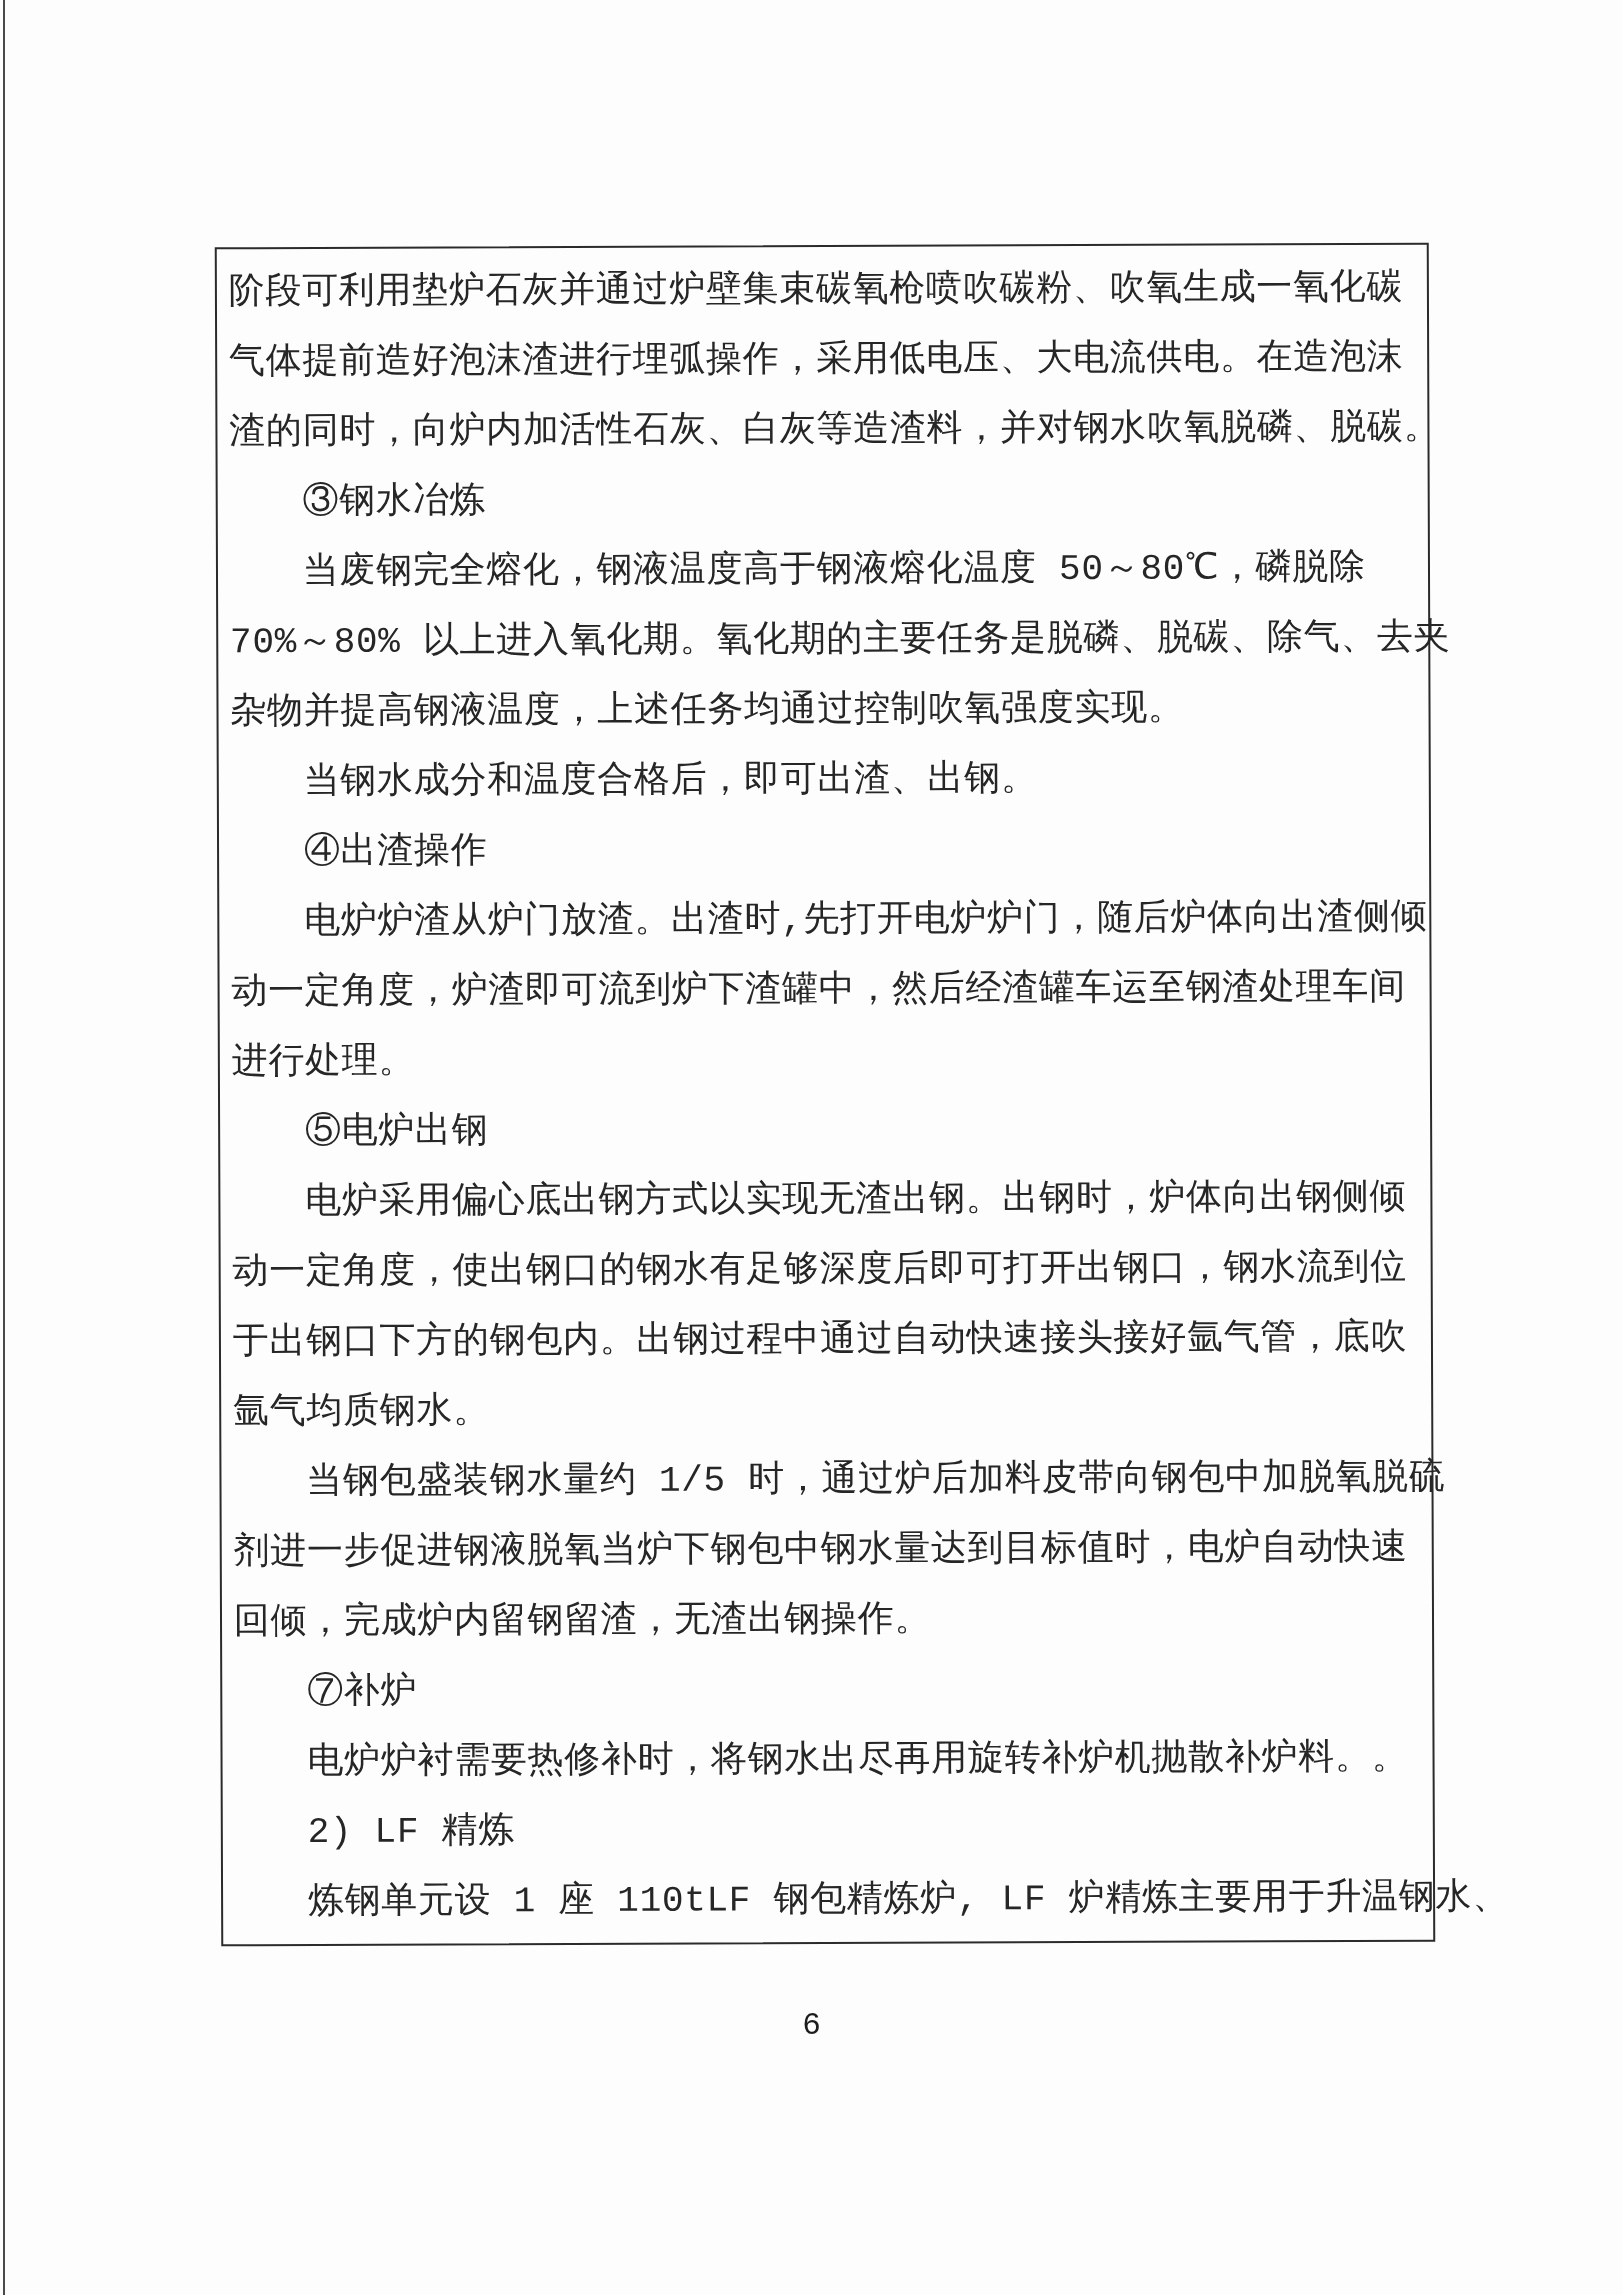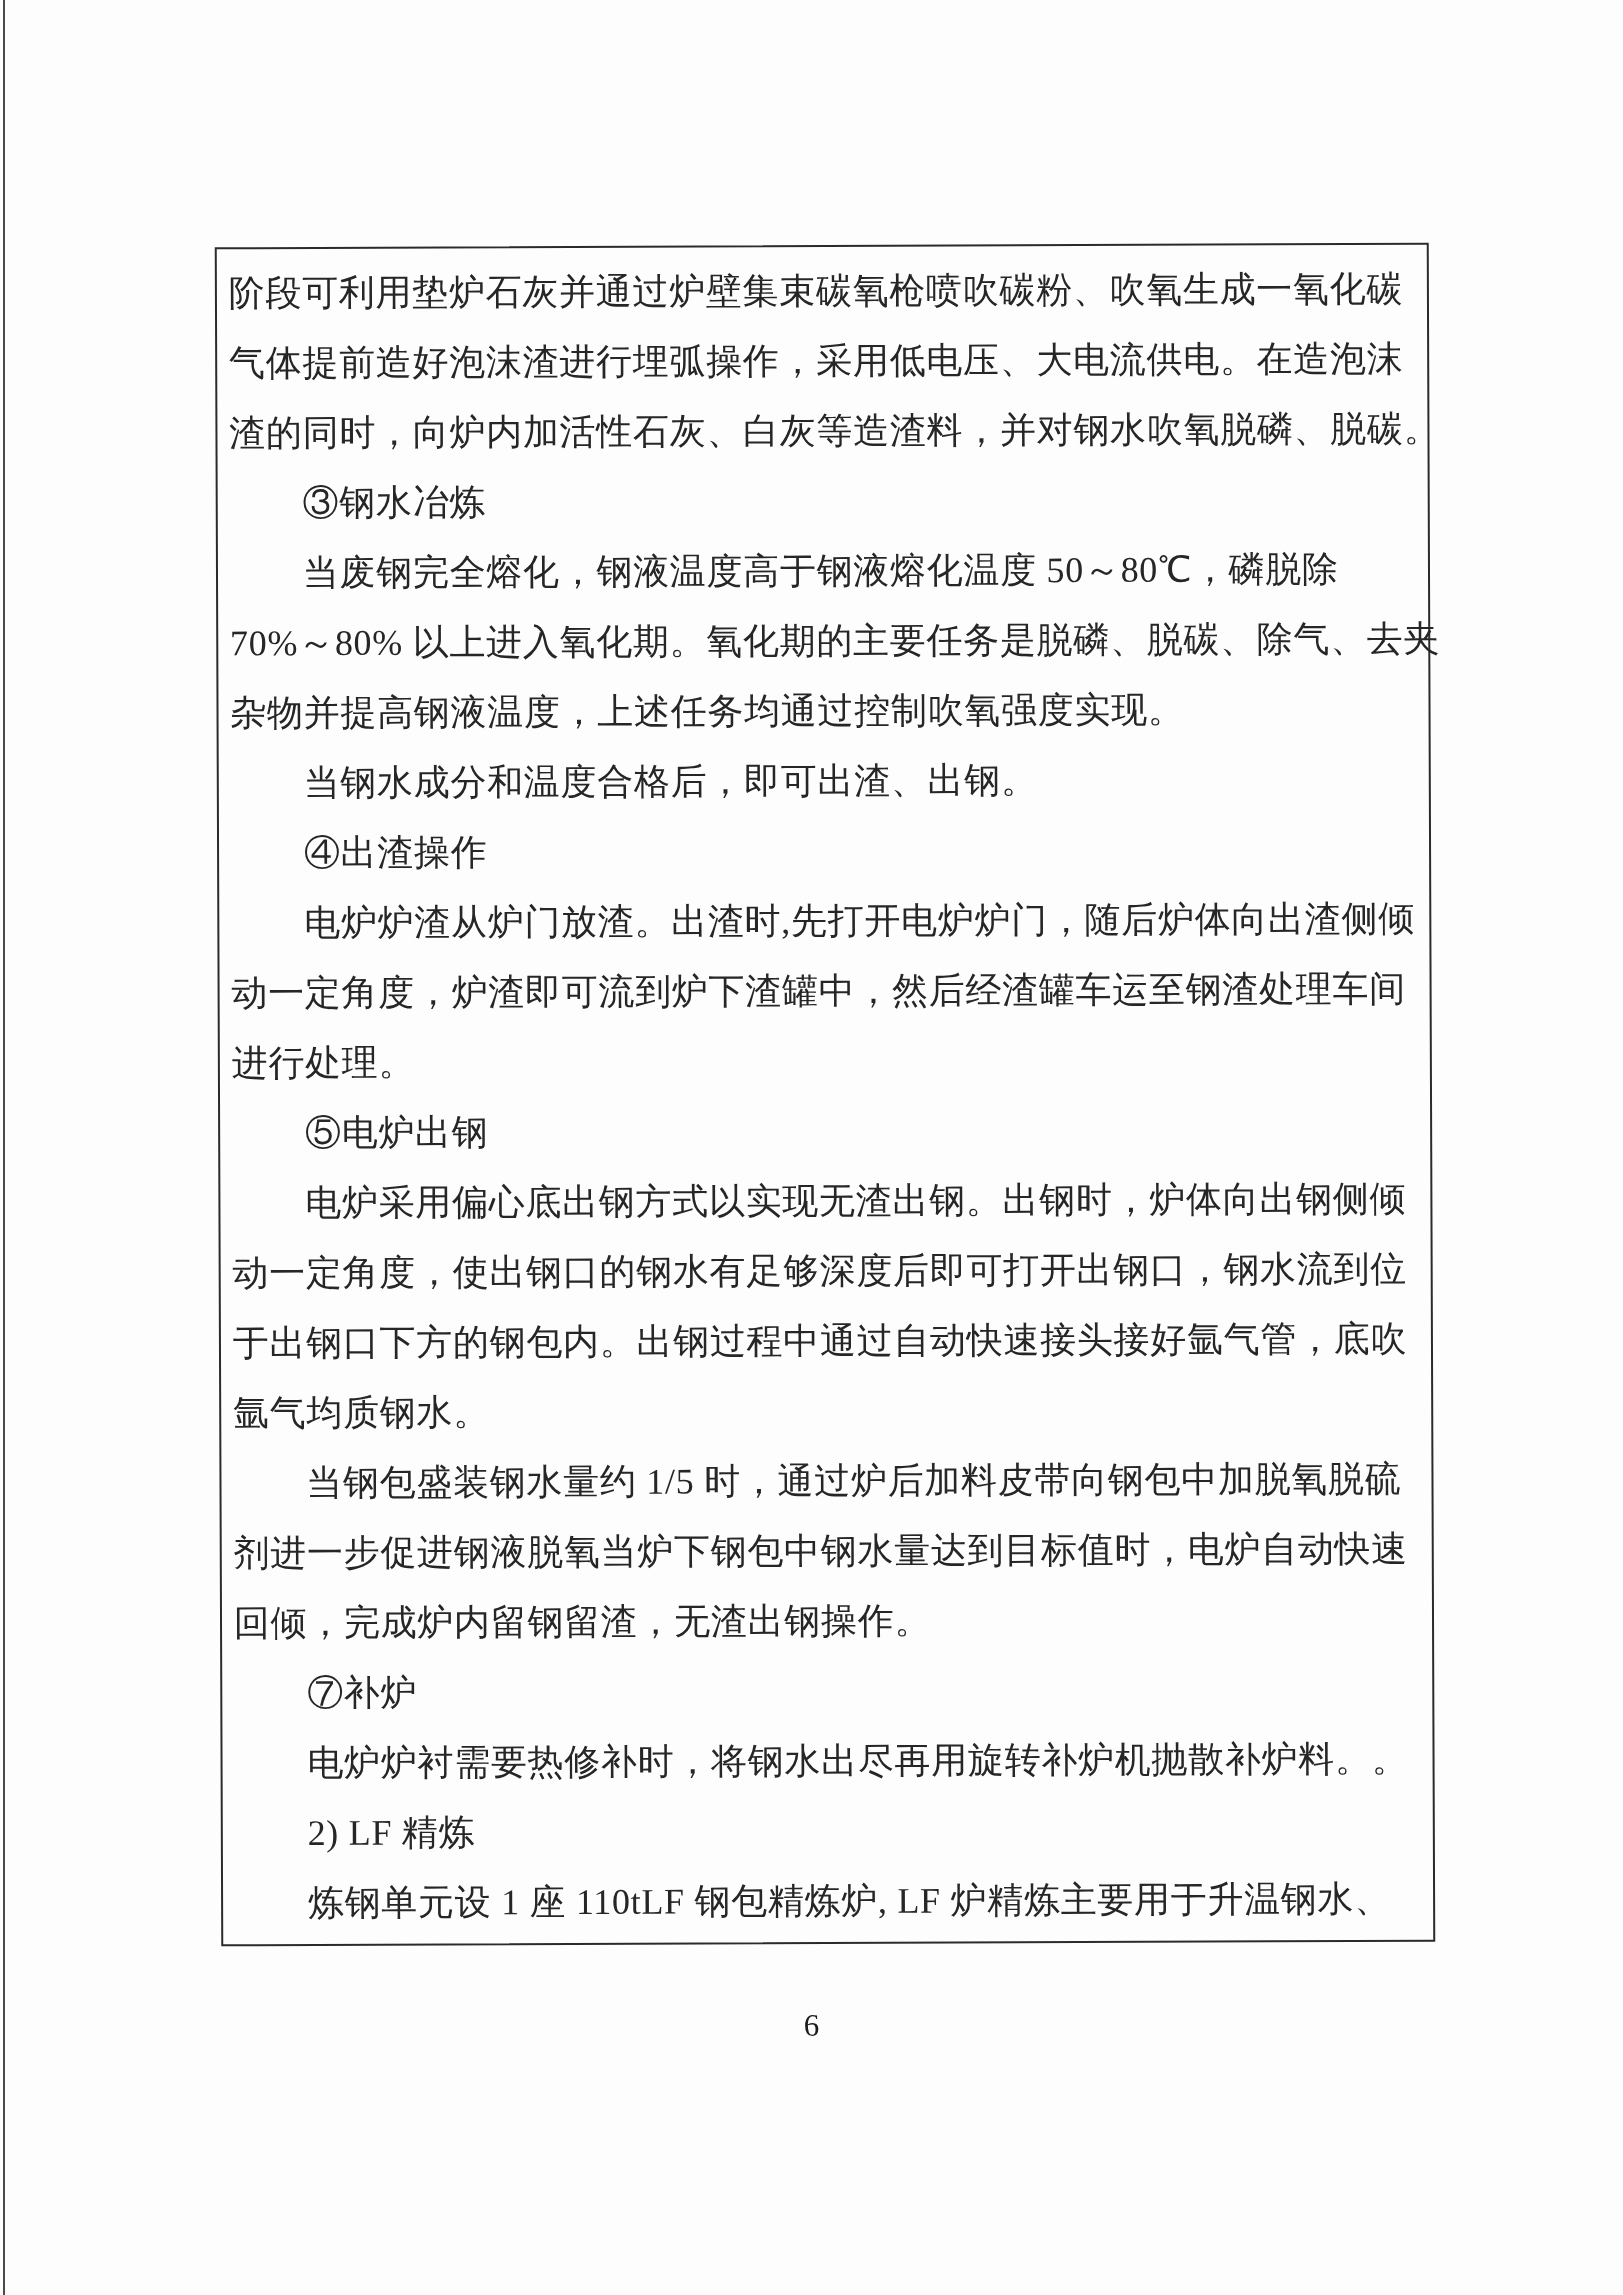--- a/index.html
+++ b/index.html
@@ -5,21 +5,21 @@
   html, body {
     margin: 0;
     padding: 0;
     background: #ffffff;
   }
   .page {
     position: relative;
     width: 1623px;
     height: 2295px;
     background: #fdfdfd;
-    font-family: Liberation Serif, serif;
+    font-family: Liberation Mono, monospace;
     color: #262626;
     overflow: hidden;
   }
   
   .edge-line {
     position: absolute;
     left: 3.3px;
     top: 0;
     width: 2px;
     height: 2295px;

